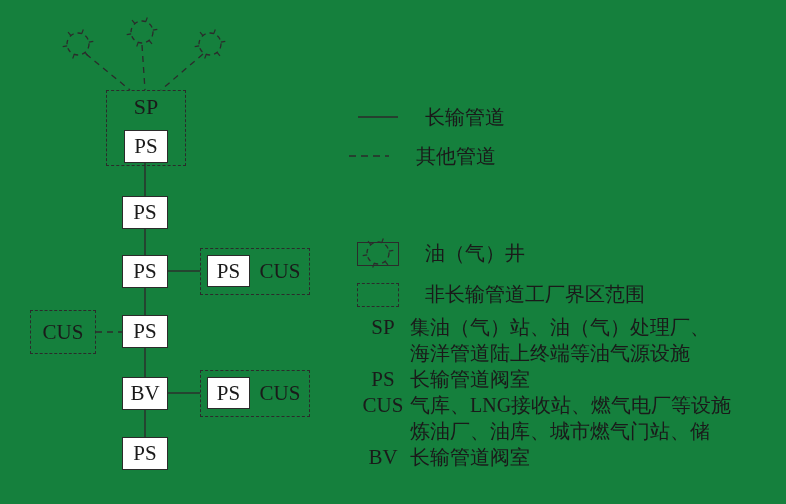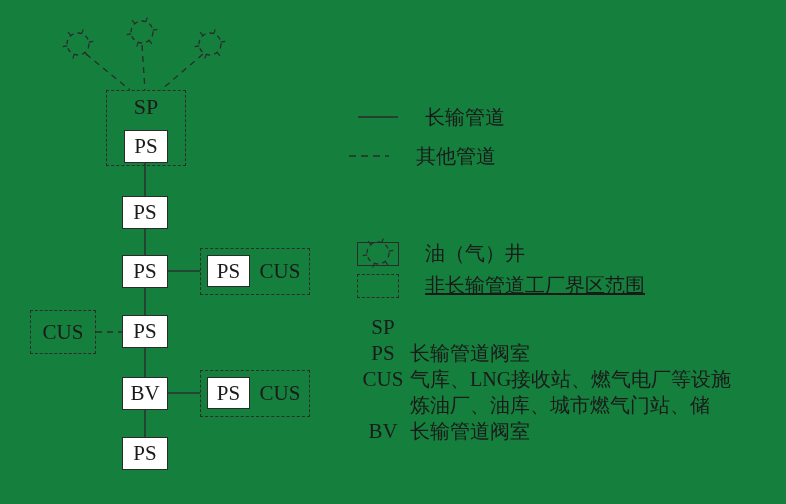--- a/index.html
+++ b/index.html
@@ -129,30 +129,34 @@
     </span>
     <span>油（气）井</span>
   </div>
 
   <div class="legend-row" style="left:356px; top:240px; height:27px;">
     <span class="lsym">
         <span class="rect-solid"></span>
       </span>
   </div>
 
-  <div class="legend-row" style="left:356px; top:272px; height:27px;text-decoration:underline;">
+  <div class="legend-row" style="left:356px; top:281px; height:27px;">
     <span class="lsym">
         <span class="rect-dashed"></span>
       </span>
     <span>非长输管道工厂界区范围</span>
   </div>
 
   <div class="abbrev">
     <div class="arow">
       <div class="akey">SP</div>
+      <div>
+        <div class="adesc">集油（气）站、油（气）处理厂、</div>
+        <div class="adesc">海洋管道陆上终端等油气源设施</div>
+      </div>
     </div>
     <div class="arow">
       <div class="akey">PS</div>
       <div class="adesc">长输管道阀室</div>
     </div>
     <div class="arow">
       <div class="akey">CUS</div>
       <div>
         <div class="adesc">气库、LNG接收站、燃气电厂等设施</div>
         <div class="adesc">炼油厂、油库、城市燃气门站、储</div>

